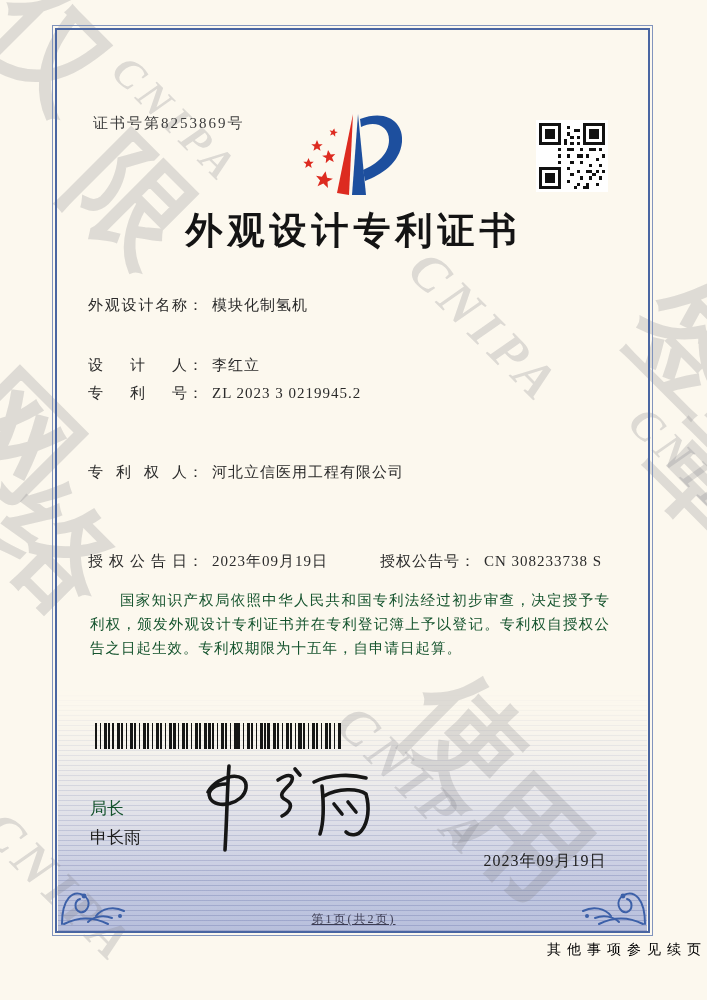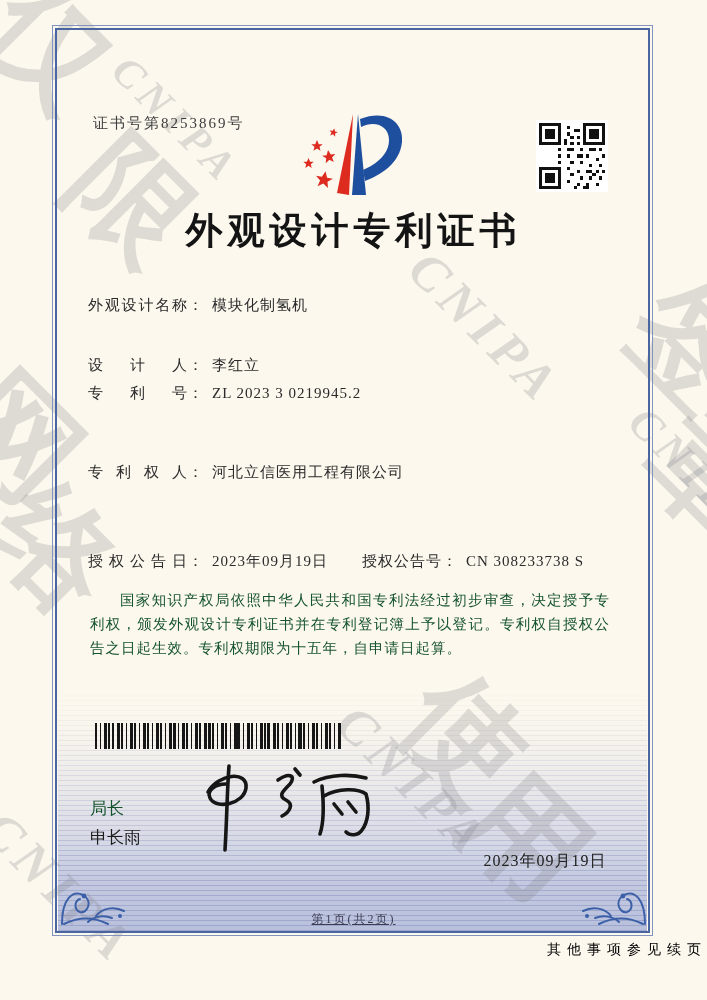--- a/index.html
+++ b/index.html
@@ -42,21 +42,21 @@
   .cert-no{position:absolute;left:93px;top:114px;font-size:15px;letter-spacing:2px;color:#3c3c3c;z-index:4;}
   .logo{position:absolute;left:280px;top:102px;z-index:4;}
   .qr{position:absolute;left:536px;top:120px;z-index:4;background:#fff;padding:3px;}
   .title{position:absolute;left:0;right:0;top:206px;margin:0;text-align:center;
     font-size:37px;font-weight:700;letter-spacing:5px;color:#141414;z-index:4;}
   .row{position:absolute;left:88px;font-size:15px;letter-spacing:1px;color:#2b2b2b;z-index:4;white-space:nowrap;}
   .flabel{display:inline-block;width:100px;text-align:justify;text-align-last:justify;vertical-align:top;}
   .fcolon{display:inline-block;}
   .fvalue{margin-left:8px;}
   .r1{top:296px;}.r2{top:356px;}.r3{top:384px;}.r4{top:428px;}.r5{top:463px;}.r6{top:508px;}.r7{top:552px;}
-  .pair2{margin-left:34px;}
+  .pair2{margin-left:52px;}
   .flabel2{display:inline-block;}
   .para{position:absolute;left:90px;width:520px;font-size:14.5px;line-height:24px;
     letter-spacing:1px;text-indent:30px;color:#14532d;z-index:4;text-align:justify;}
   .p1{top:588px;}
   .p2{top:650px;}
   .barcode{position:absolute;left:95px;top:723px;width:247px;height:26px;z-index:4;
     background:
       repeating-linear-gradient(90deg,#151515 0 2px,transparent 2px 5px,#151515 5px 6px,transparent 6px 9px,#151515 9px 12px,transparent 12px 13px),
       repeating-linear-gradient(90deg,transparent 0 17px,#151515 17px 19px,transparent 19px 31px);}
   .signer-title{position:absolute;left:90px;top:797px;font-size:17px;z-index:4;

